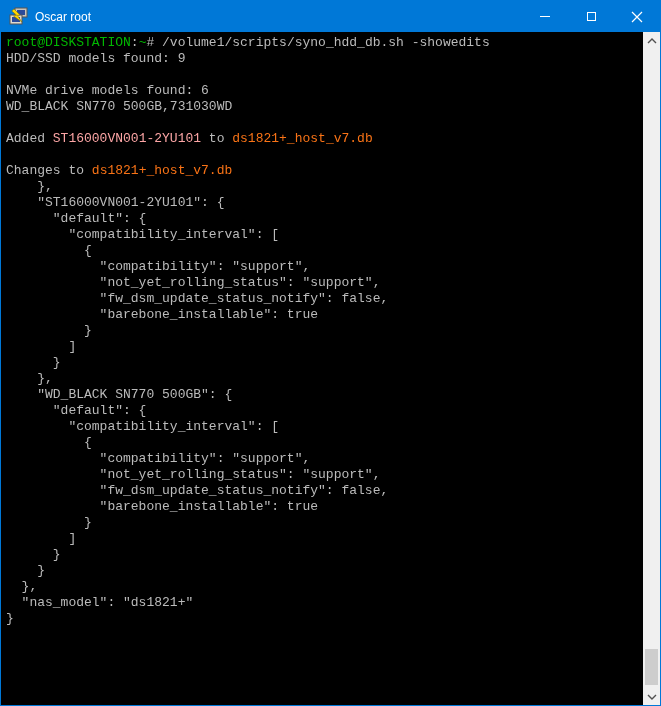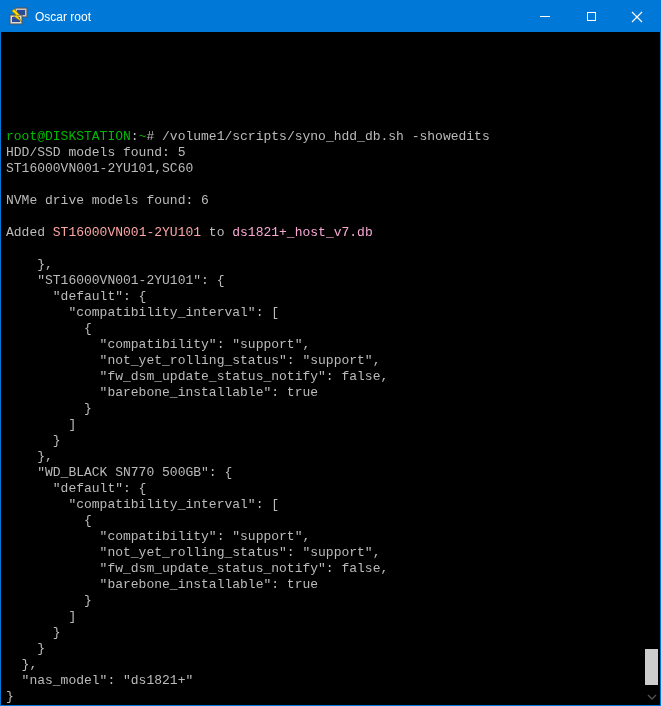--- a/index.html
+++ b/index.html
@@ -26,33 +26,33 @@
     white-space: nowrap; overflow: hidden;
   }
   .ctrl {
     width: 46px; height: 31px; flex: 0 0 46px;
     display: flex; align-items: center; justify-content: center;
     cursor: default;
   }
   .min-glyph { width: 10px; height: 1px; background: #ffffff; }
   .max-glyph { width: 9px; height: 9px; border: 1px solid #ffffff; }
 
-  .content { flex: 1; display: flex; min-height: 0; align-items: flex-end; }
+  .content { flex: 1; display: flex; min-height: 0; }
   .terminal {
     flex: 1; background: #000000;
     padding: 3px 0 0 5px;
     overflow: hidden;
     font-family: "Liberation Mono", "DejaVu Sans Mono", monospace;
     font-size: 13px; line-height: 16px;
   }
   .tline { height: 16px; white-space: pre; }
   .c-fg     { color: #BBBBBB; }
   .c-green  { color: #00B800; }
   .c-yellow { color: #fca5a5; }
-  .c-cyan   { color: #f9a8d4; }
+  .c-cyan   { color: #f97316; }
 
   .scrollbar { flex: 0 0 17px; background: #F0F0F0; position: relative; }
   .sb-btn {
     position: absolute; left: 0; width: 17px; height: 17px;
     display: flex; align-items: center; justify-content: center;
   }
   .sb-up { top: 0; }
   .sb-down { bottom: 0; }
   .sb-thumb {
     position: absolute; left: 2px; width: 13px;
@@ -84,27 +84,28 @@
       <svg width="12" height="12" viewBox="0 0 12 12">
         <path d="M1 1 L11 11 M11 1 L1 11" stroke="#ffffff" stroke-width="1.2" fill="none"></path>
       </svg>
     </div>
   </div>
 
   <div class="content">
 
     <div class="terminal">
         <div class="tline"><span class="c-green">root@DISKSTATION</span><span class="c-fg">:</span><span class="c-green">~</span><span class="c-fg"># /volume1/scripts/syno_hdd_db.sh -showedits</span></div>
-        <div class="tline"><span class="c-fg">HDD/SSD models found: 5</span></div>
-        <div class="tline"><span class="c-fg">ST16000VN001-2YU101,SC60</span></div>
+        <div class="tline"><span class="c-fg">HDD/SSD models found: 9</span></div>
         <div class="tline"></div>
         <div class="tline"><span class="c-fg">NVMe drive models found: 6</span></div>
+        <div class="tline"><span class="c-fg">WD_BLACK SN770 500GB,731030WD</span></div>
         <div class="tline"></div>
         <div class="tline"><span class="c-fg">Added </span><span class="c-yellow">ST16000VN001-2YU101</span><span class="c-fg"> to </span><span class="c-cyan">ds1821+_host_v7.db</span></div>
         <div class="tline"></div>
+        <div class="tline"><span class="c-fg">Changes to </span><span class="c-cyan">ds1821+_host_v7.db</span></div>
         <div class="tline"><span class="c-fg">    },</span></div>
         <div class="tline"><span class="c-fg">    "ST16000VN001-2YU101": {</span></div>
         <div class="tline"><span class="c-fg">      "default": {</span></div>
         <div class="tline"><span class="c-fg">        "compatibility_interval": [</span></div>
         <div class="tline"><span class="c-fg">          {</span></div>
         <div class="tline"><span class="c-fg">            "compatibility": "support",</span></div>
         <div class="tline"><span class="c-fg">            "not_yet_rolling_status": "support",</span></div>
         <div class="tline"><span class="c-fg">            "fw_dsm_update_status_notify": false,</span></div>
         <div class="tline"><span class="c-fg">            "barebone_installable": true</span></div>
         <div class="tline"><span class="c-fg">          }</span></div>

